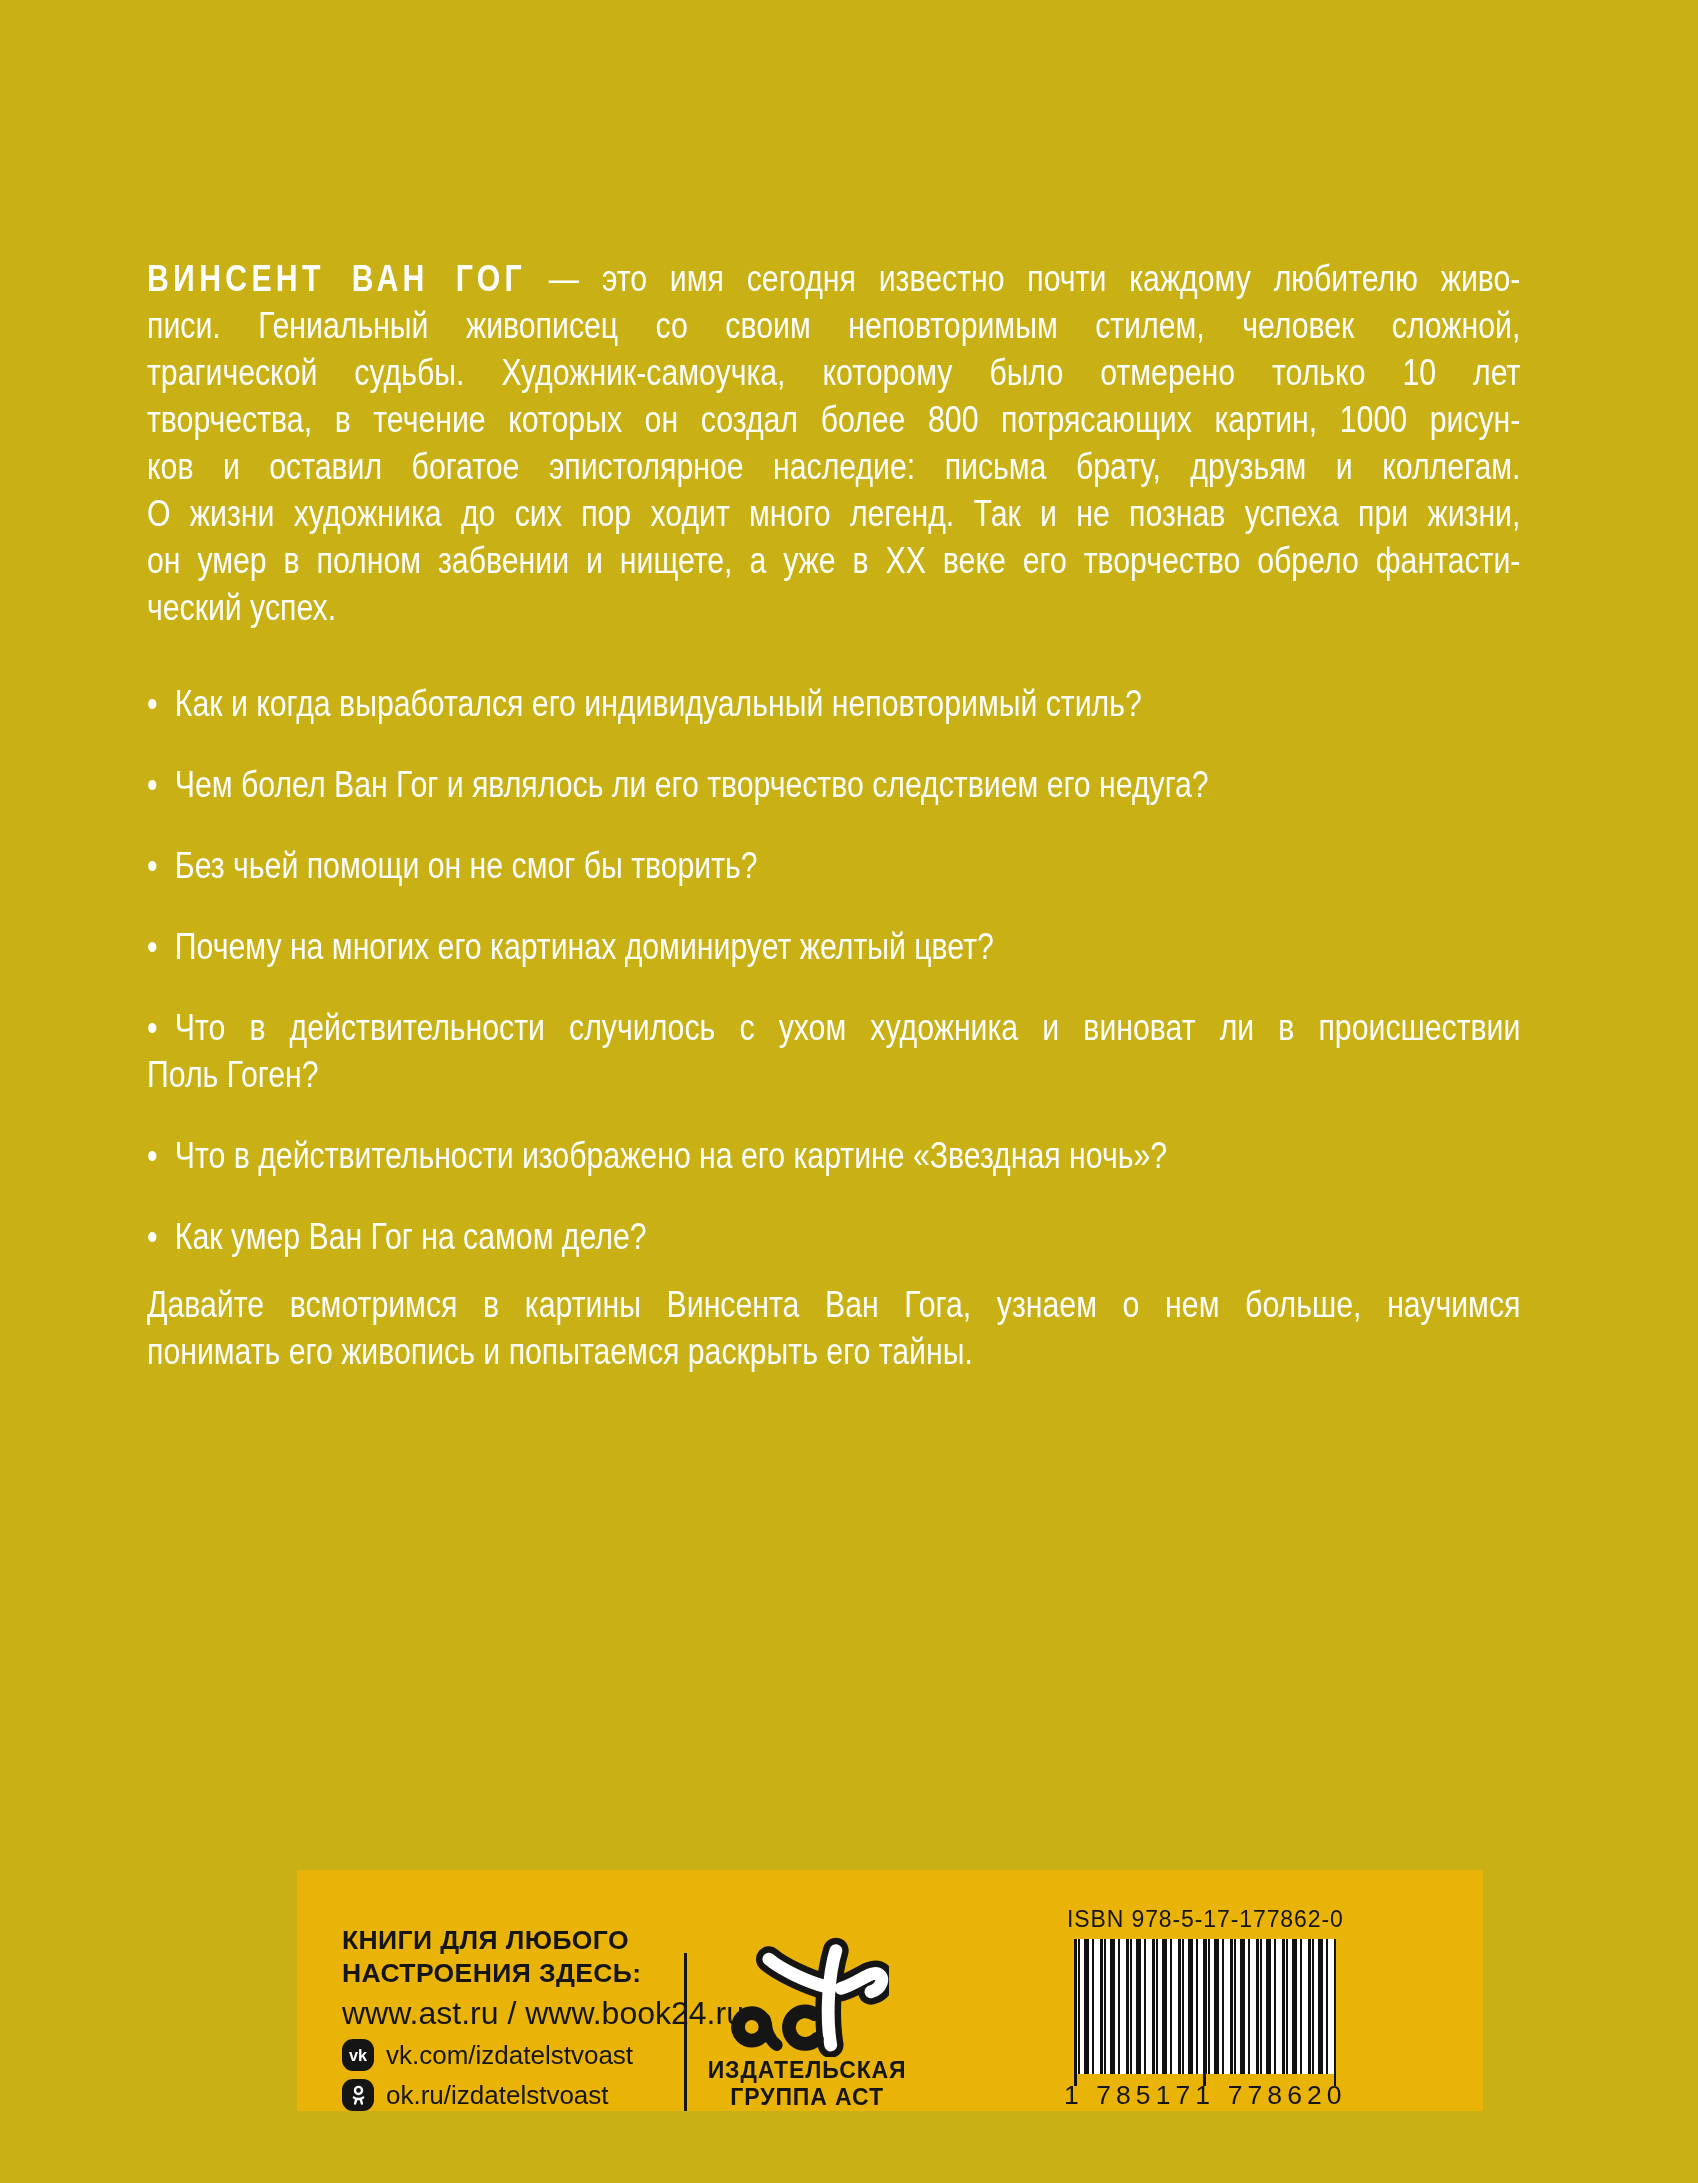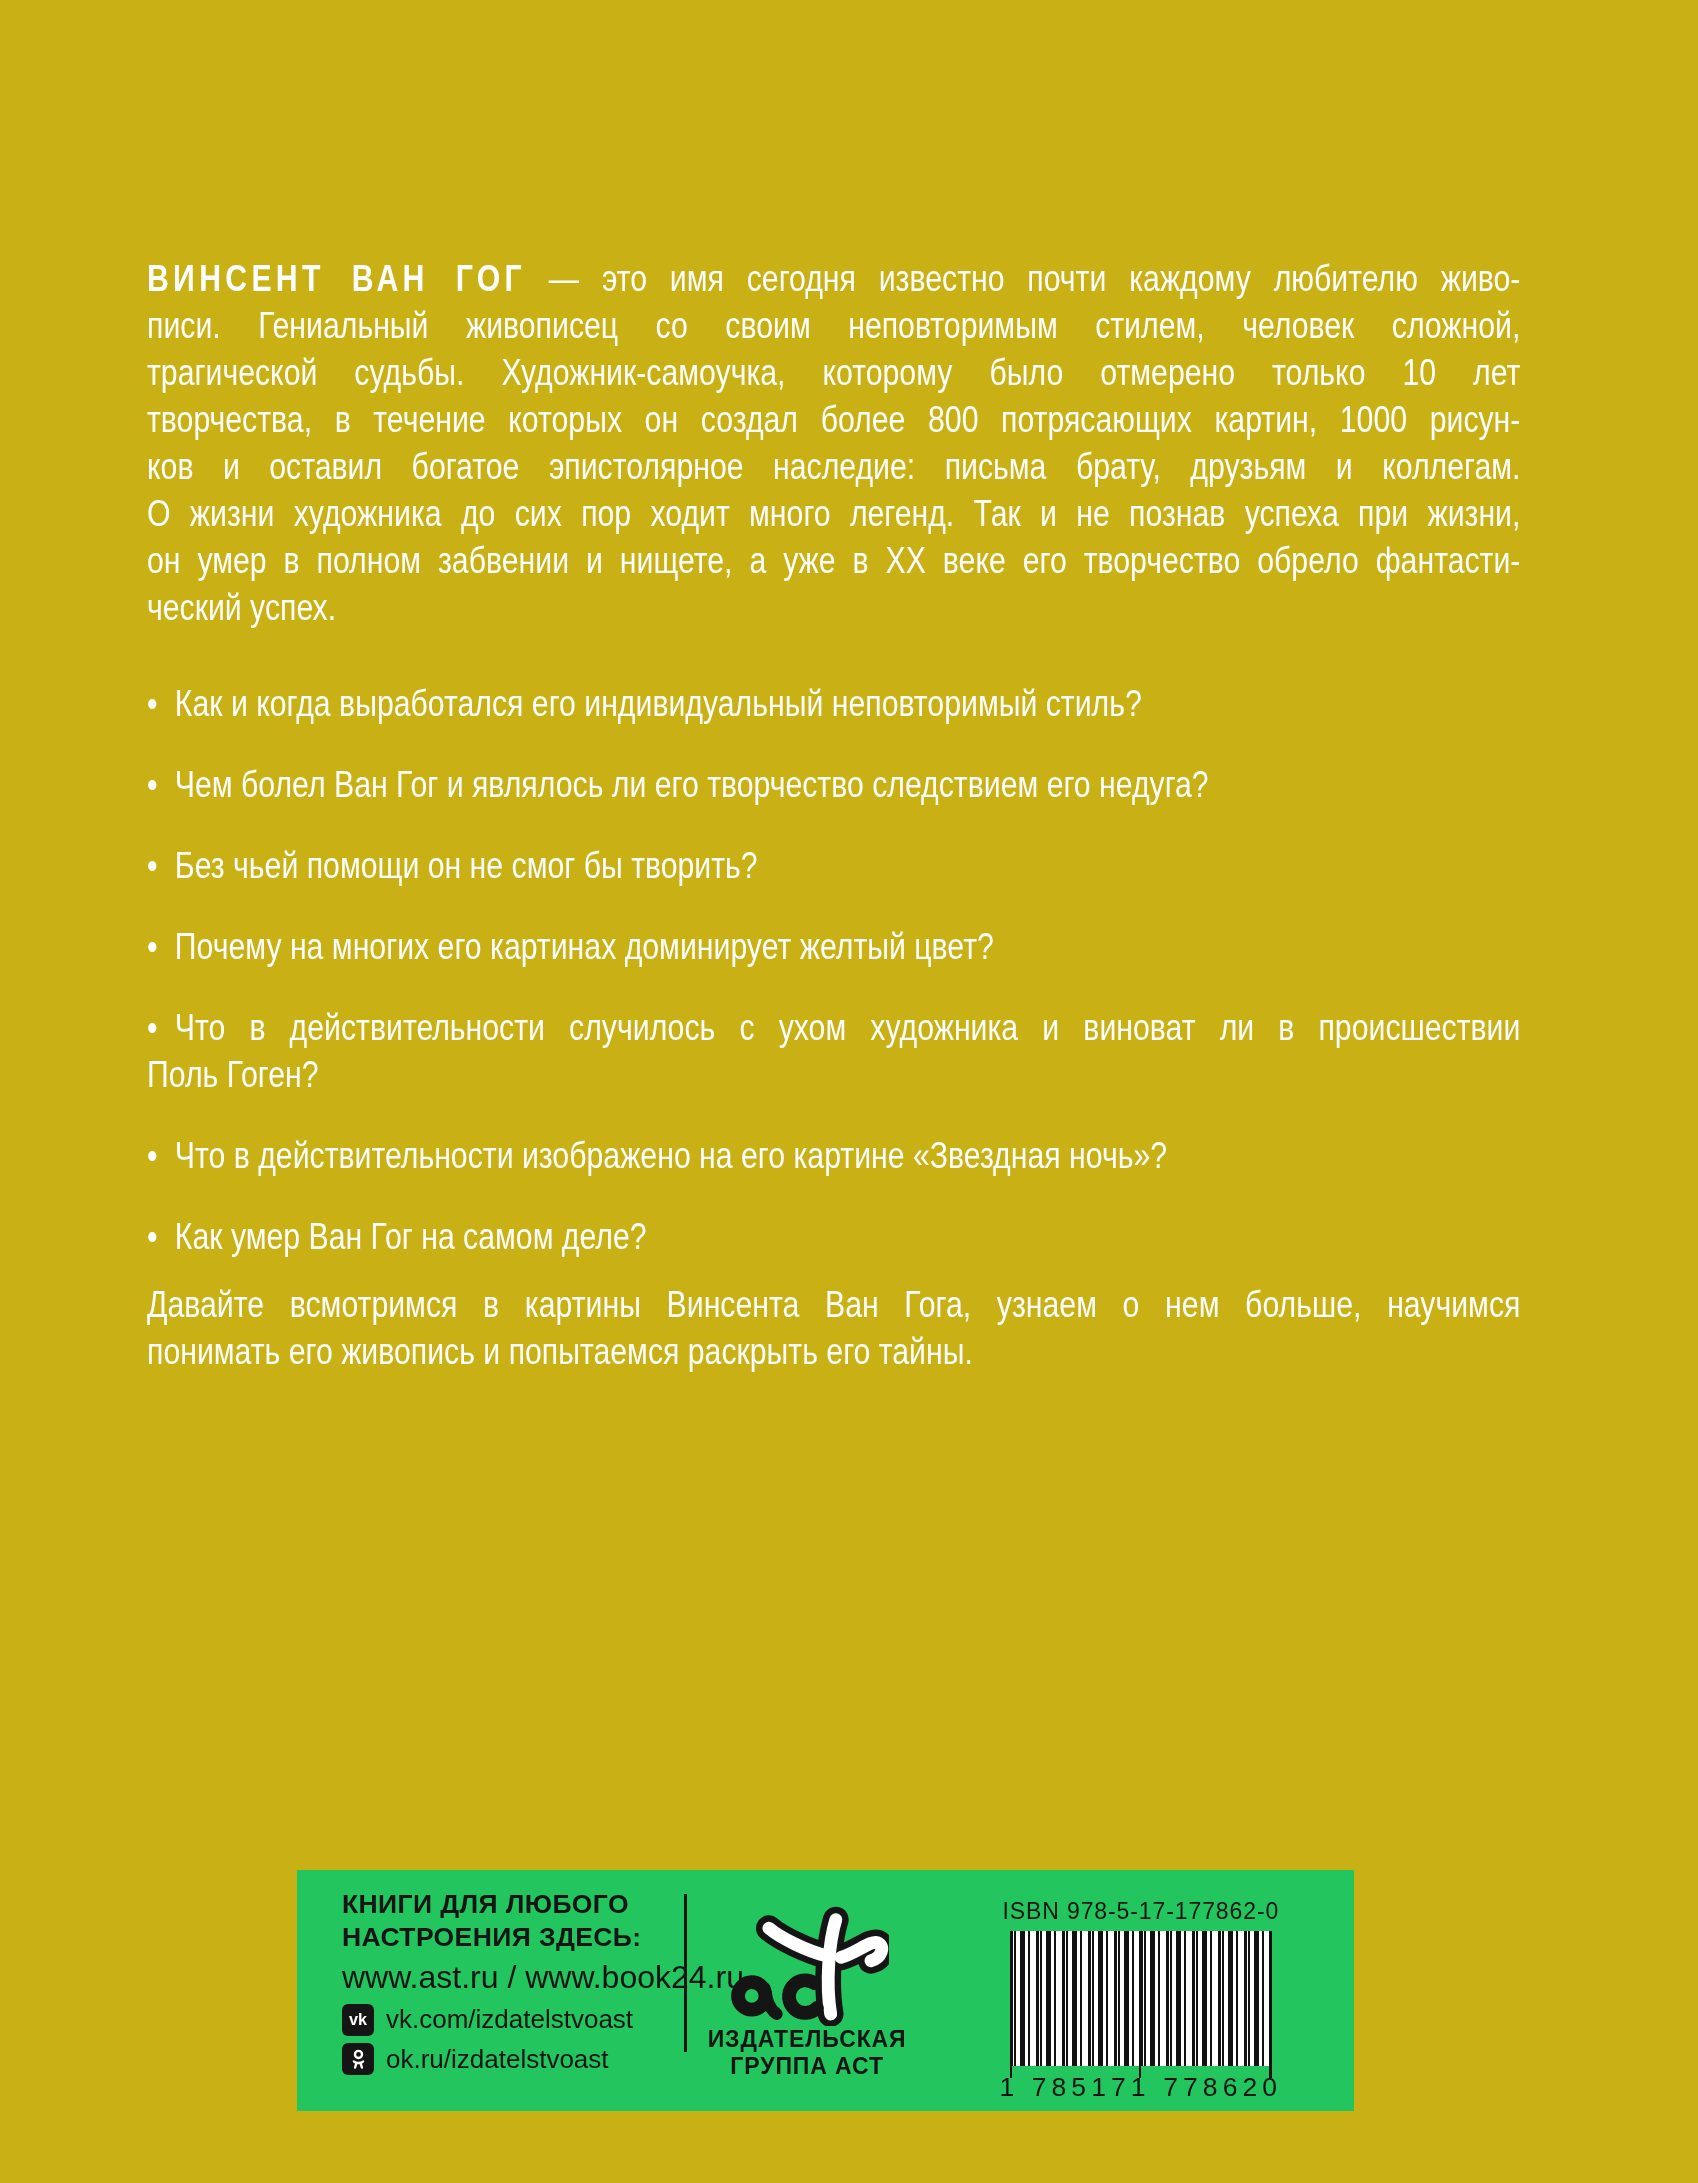--- a/index.html
+++ b/index.html
@@ -19,28 +19,28 @@
   }
   .jline{text-align:justify;text-align-last:justify;}
   .lline{text-align:left;text-align-last:left;}
   .lead{font-weight:bold;letter-spacing:5.1px;}
   .bullet{margin-top:34px;}
   .bullet.first{margin-top:49px;}
   .marker{display:inline-block;margin-right:20.5px;}
   .outro{margin-top:21.4px;}
   
   .pub-box{
-    position:absolute;left:297px;top:1870px;width:1057px;height:241px;
-    background:#22c55e;display:flex;color:#151515;
+    position:absolute;left:297px;top:1870px;width:1186px;height:241px;
+    background:#eab308;display:flex;color:#151515;align-items:flex-end;
   }
   .links{width:387px;box-sizing:border-box;padding:18px 0 0 45px;}
   .promo{font-weight:bold;font-size:26.5px;line-height:33px;letter-spacing:0.4px;white-space:nowrap;}
   .sites{font-size:32px;margin-top:5px;white-space:nowrap;}
   .link-row{display:flex;align-items:center;margin-top:7.7px;font-size:26px;white-space:nowrap;}
-  .sicon{width:32px;height:32px;border-radius:6px;background:#151515;margin-right:12px;
+  .sicon{width:32px;height:32px;border-radius:11px;background:#151515;margin-right:12px;
          display:flex;align-items:center;justify-content:center;flex:0 0 auto;}
   .sicon.vk span{color:#fff;font-weight:bold;font-size:16.3px;letter-spacing:0;}
   .divider{width:2.6px;height:158px;background:#151515;margin-top:24px;flex:0 0 auto;}
   .logo-sec{width:241px;box-sizing:border-box;padding-top:29px;display:flex;flex-direction:column;align-items:center;}
   .grp{font-weight:bold;font-size:23px;line-height:27px;letter-spacing:0.9px;text-align:center;white-space:nowrap;}
   .barcode-sec{flex:1;display:flex;flex-direction:column;align-items:center;padding-top:28px;}
   .isbn{font-size:23px;letter-spacing:0.9px;white-space:nowrap;}
   .bars{
     width:262px;height:135px;margin-top:6px;position:relative;background:#fff;
     background-image:repeating-linear-gradient(90deg,

